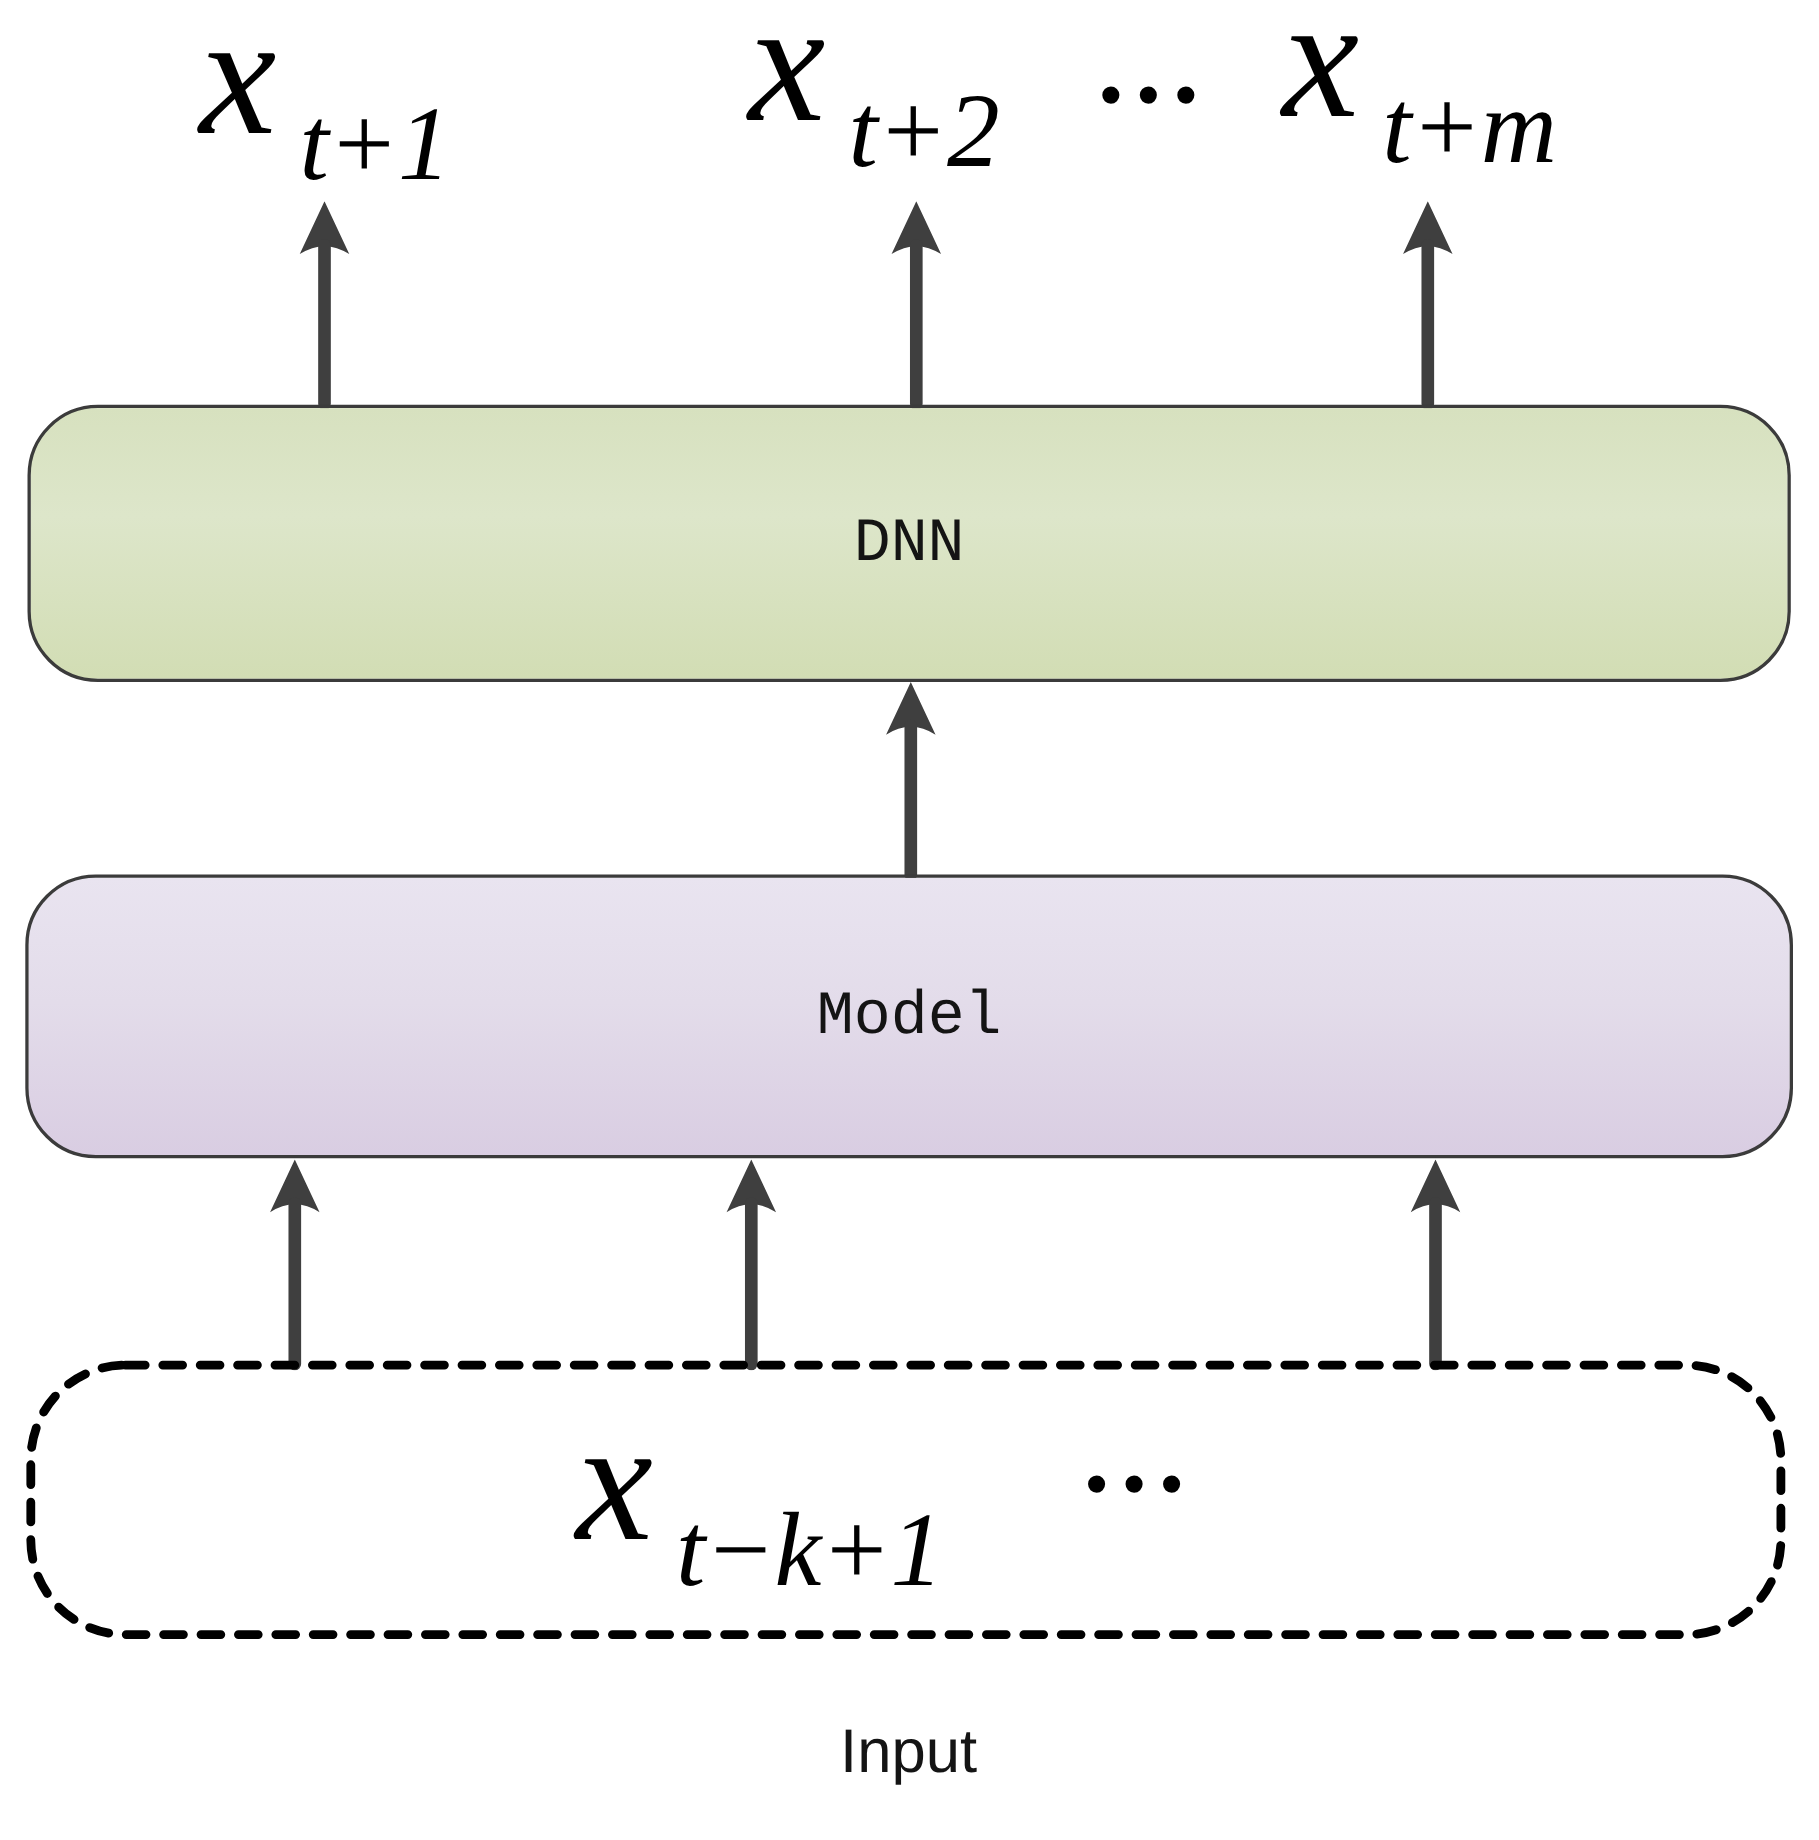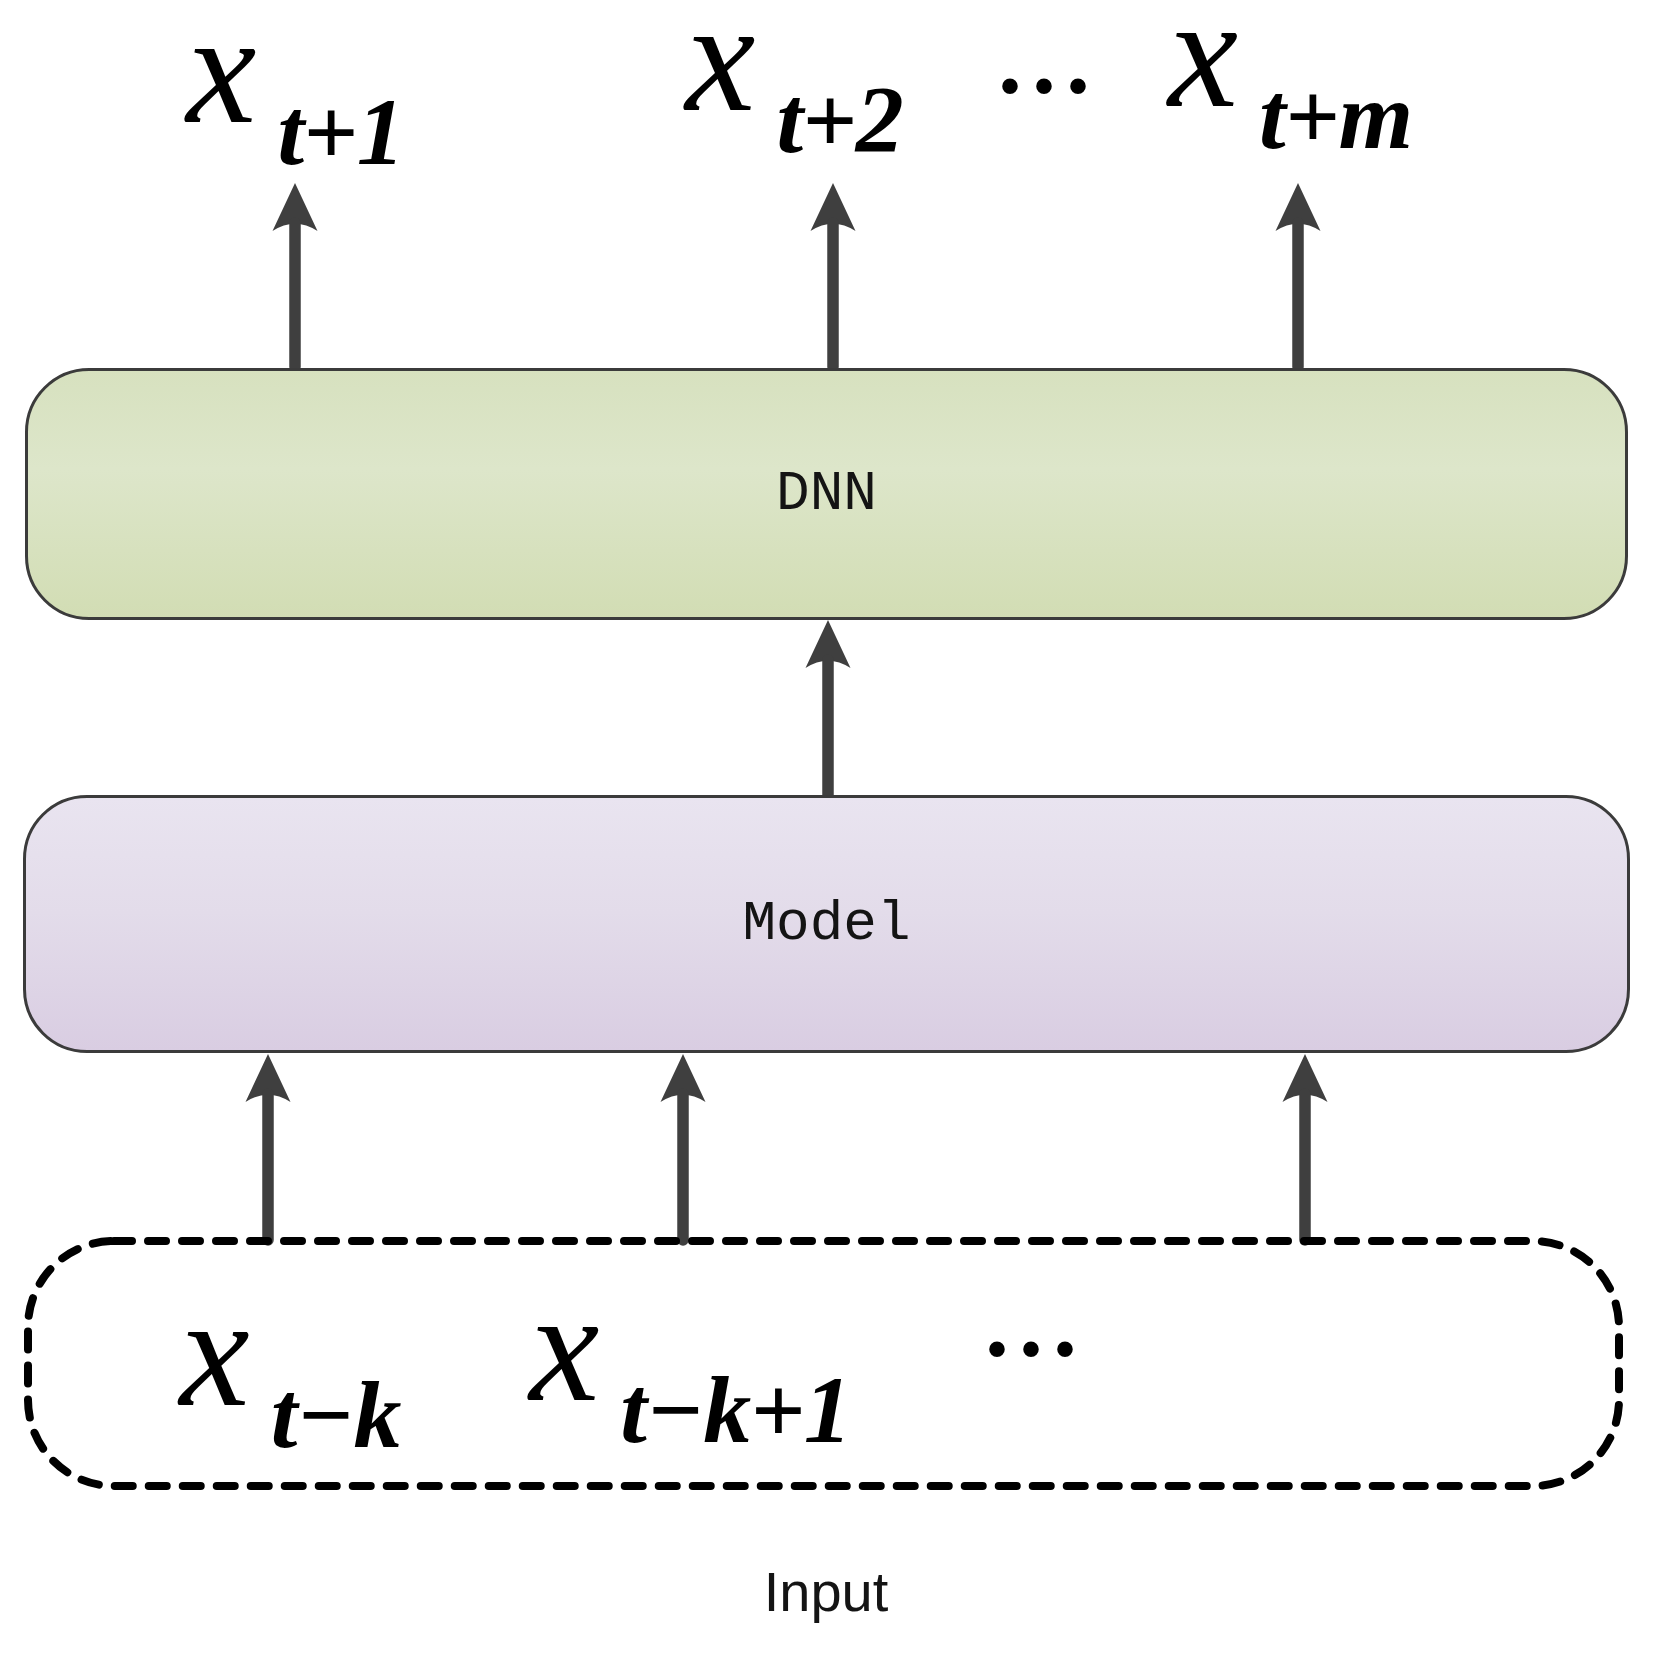--- a/index.html
+++ b/index.html
@@ -13,21 +13,21 @@
   
   .mlabel{
     position:absolute;
     transform:translateX(-50%);
     white-space:nowrap;
     color:#000;
     font-style:italic;
     line-height:1;
   }
   .mbase{font-size:158px;}
-  .msub{font-size:96px;vertical-align:-42px;margin-left:21px;letter-spacing:-1px;font-weight:bold;}
+  .msub{font-size:96px;vertical-align:-42px;margin-left:21px;letter-spacing:-1px;}
   .mdots{
     position:absolute;
     transform:translateX(-50%);
     font-size:96px;
     font-weight:bold;
     color:#000;
     line-height:1;
     letter-spacing:2px;
   }
   
@@ -105,21 +105,20 @@
     </svg>
   <svg class="arrow" style="left:1277px;top:1054px" width="56" height="192">
       <path class="ah" d="M28,0 L50.5,48 Q28,33.5 5.5,48 Z"></path>
       <line class="at" x1="28" y1="40" x2="28" y2="186"></line>
     </svg>
 
   <svg class="dashedbox" style="left:23px;top:1236px" width="1601" height="255">
     <rect x="5" y="5" width="1591" height="245" rx="86" fill="none" stroke="#000000" stroke-width="8" stroke-dasharray="18 16" stroke-linecap="round"></rect>
   </svg>
 
-  <div class="mlabel" style="left:290px;top:1273px"><span class="mbase">x</span><span class="msub">t−k</span></div>
 
   <div class="mlabel" style="left:690px;top:1268px"><span class="mbase">x</span><span class="msub">t−k+1</span></div>
 
   <div class="mdots" style="left:1032px;top:1301px">···</div>
 
 
   <div class="caption" style="left:826px;top:1564px">Input</div>
 
 </div>
 

